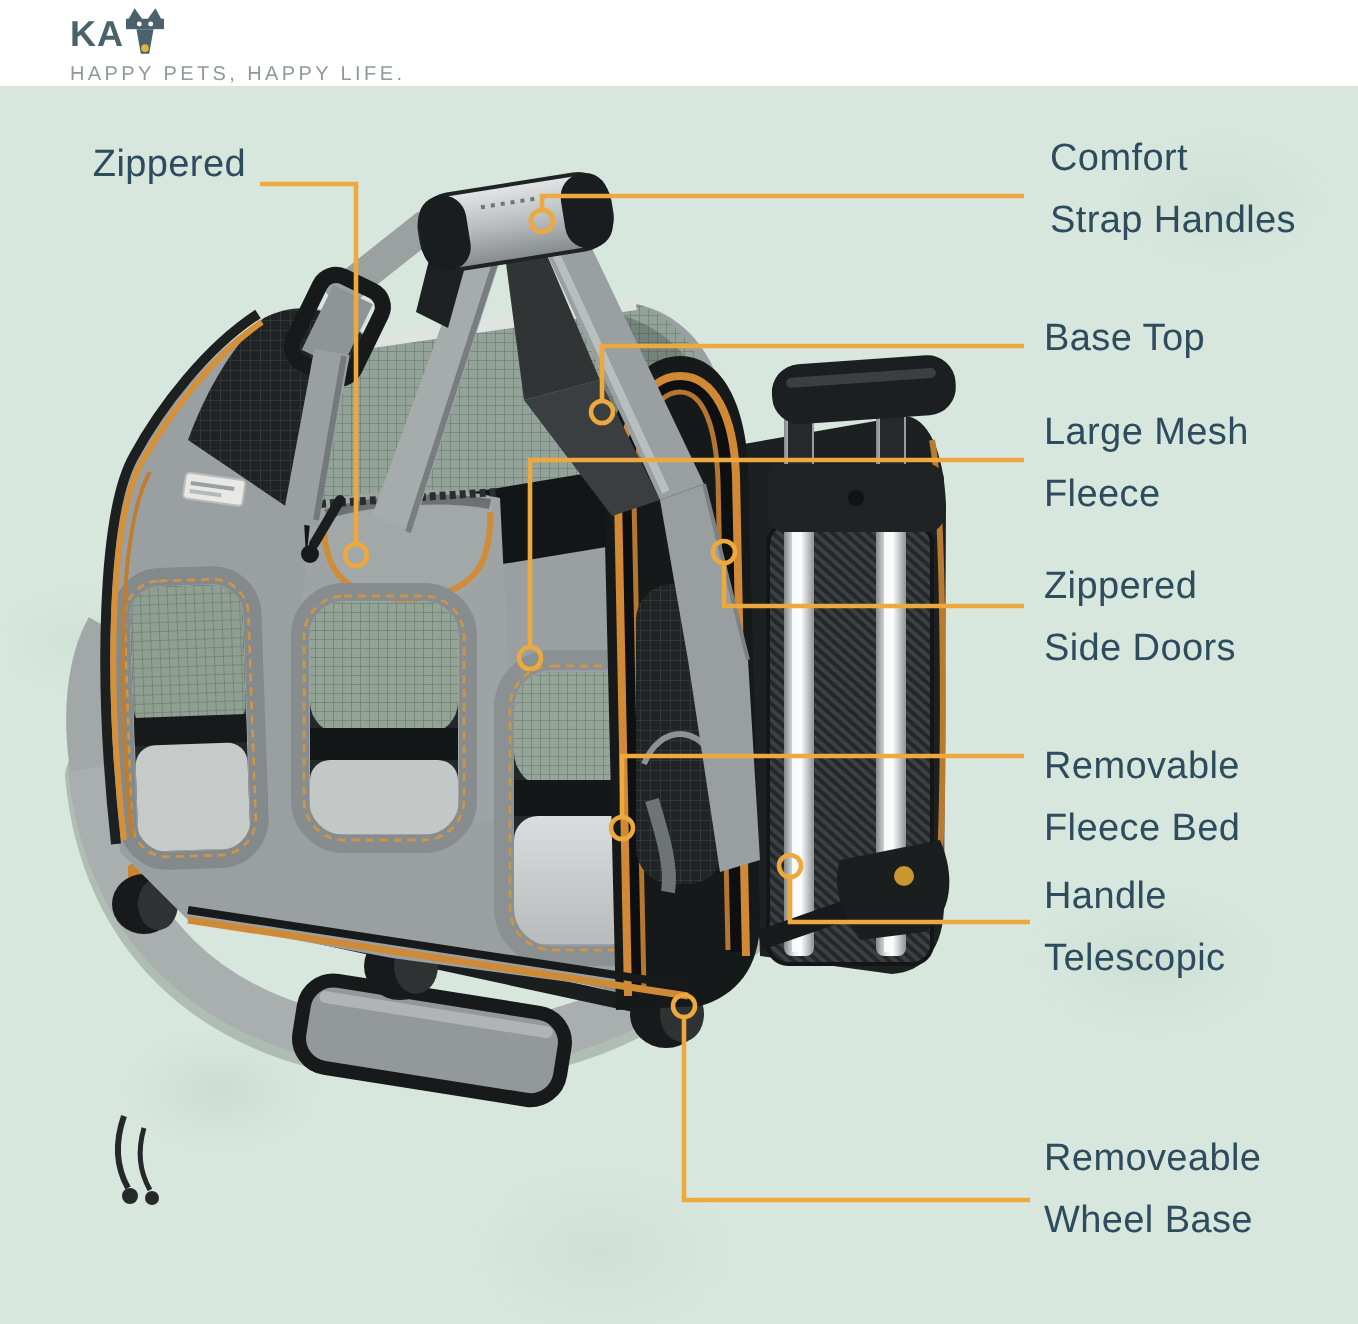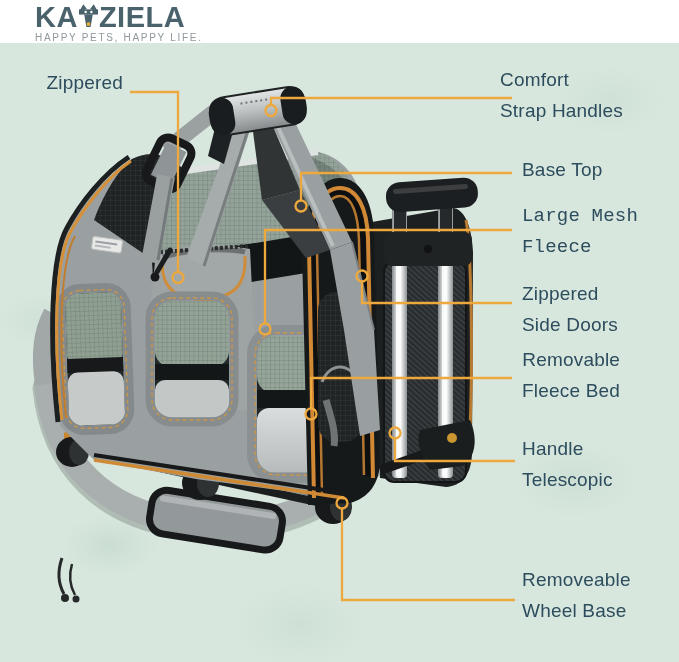--- a/index.html
+++ b/index.html
@@ -11,33 +11,33 @@
       radial-gradient(ellipse 70px 45px at 110px 545px, rgba(150,185,168,.20), transparent 70%),
       radial-gradient(ellipse 90px 55px at 575px 480px, rgba(150,185,168,.16), transparent 70%),
       radial-gradient(ellipse 80px 50px at 610px 100px, rgba(150,185,168,.13), transparent 70%),
       radial-gradient(ellipse 95px 60px at 300px 625px, rgba(150,185,168,.15), transparent 70%),
       radial-gradient(ellipse 60px 40px at 40px 320px, rgba(150,185,168,.12), transparent 70%);
   }
   .header{
     position:absolute;left:0;top:0;width:679px;height:43px;background:#ffffff;
   }
   .logo{position:absolute;left:35px;top:3px;}
-  .logo-row{display:flex;align-items:center;font-weight:700;font-size:29px;
+  .logo-row{display:flex;align-items:center;font-weight:700;font-size:18px;
     letter-spacing:.5px;color:#4a626c;line-height:28px;}
   .cat-t{width:19px;height:26px;margin:0 1px 2px 1px;}
   .tagline{font-size:10px;letter-spacing:1.7px;color:#8f989c;margin-top:1px;}
   .lbl{position:absolute;font-size:19px;line-height:31px;color:#2d4c5d;
     letter-spacing:.2px;white-space:nowrap;}
   .lbl .ln{display:block;}
   #lbl-zippered-pockets{left:0;top:67px;width:123px;text-align:right;}
-  #lbl-comfort-strap-handles{left:500px;top:64px;}
+  #lbl-comfort-strap-handles{left:525px;top:64px;}
   #lbl-mesh-top{left:522px;top:154px;}
-  #lbl-large-mesh-windows{left:522px;top:201px;font-family:Liberation Mono, monospace;}
+  #lbl-large-mesh-windows{left:522px;top:201px;}
   #lbl-zippered-side-doors{left:522px;top:278px;}
-  #lbl-removable-fleece-bed{left:522px;top:344px;text-align:right;}
+  #lbl-removable-fleece-bed{left:522px;top:368px;}
   #lbl-telescopic-handle{left:522px;top:433px;}
   #lbl-removeable-wheel-base{left:522px;top:564px;}
   #art{position:absolute;left:0;top:0;}
 </style>
 </head>
 <body>
 
 <svg id="art" width="679" height="662" viewBox="0 0 679 662">
   <defs>
     <linearGradient id="railGrad" x1="0" y1="0" x2="1" y2="0">
@@ -287,21 +287,20 @@
       <span>KA</span>
       <svg class="cat-t" viewBox="0 0 20 26">
         <path d="M1,7 L4.5,0.5 L8.5,6 Z" fill="#4a626c"></path>
         <path d="M11.5,6 L15.5,0.5 L19,7 Z" fill="#4a626c"></path>
         <rect x="0" y="6" width="20" height="5.5" fill="#4a626c"></rect>
         <path d="M5.5,11.5 L14.5,11.5 L12.2,24.5 L7.8,24.5 Z" fill="#4a626c"></path>
         <circle cx="7" cy="8.8" r="1.3" fill="#ffffff"></circle>
         <circle cx="13" cy="8.8" r="1.3" fill="#ffffff"></circle>
         <circle cx="10" cy="21.5" r="2" fill="#e8b33c"></circle>
       </svg>
-      <span>ZIELA</span>
     </div>
     <div class="tagline">HAPPY PETS, HAPPY LIFE.</div>
   </div>
 </div>
 
 <div class="lbl" id="lbl-zippered-pockets">
   <span class="ln">Zippered</span>
 </div>
 <div class="lbl" id="lbl-comfort-strap-handles">
   <span class="ln">Comfort</span>

